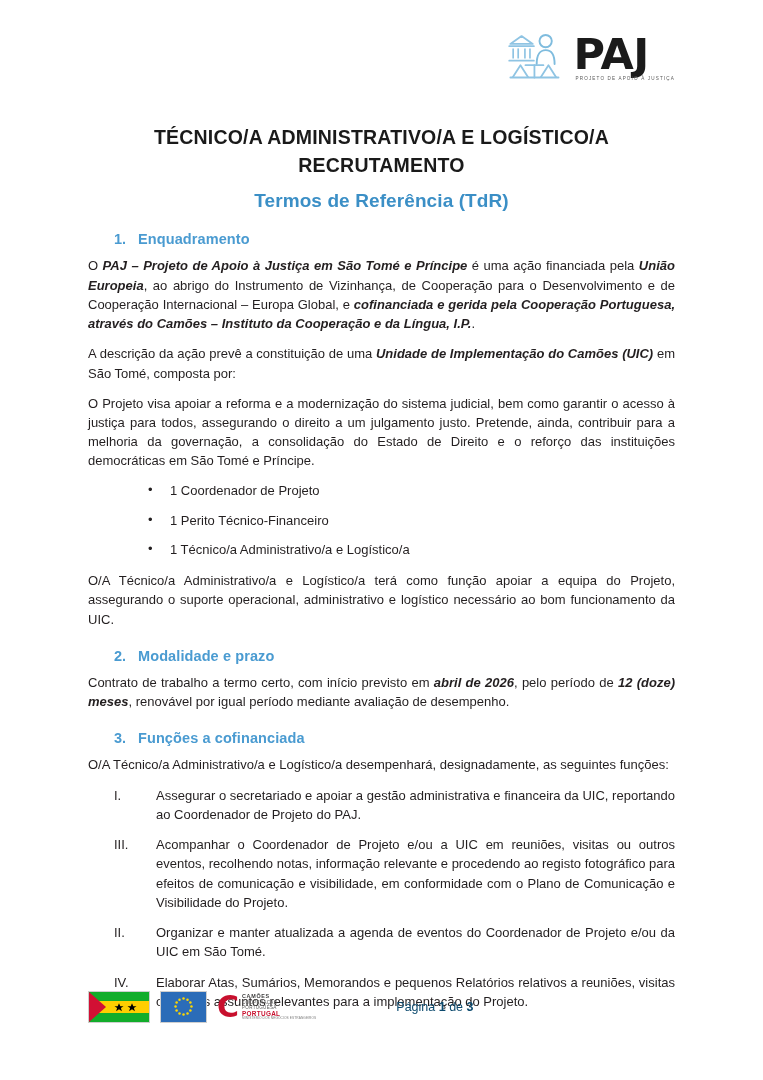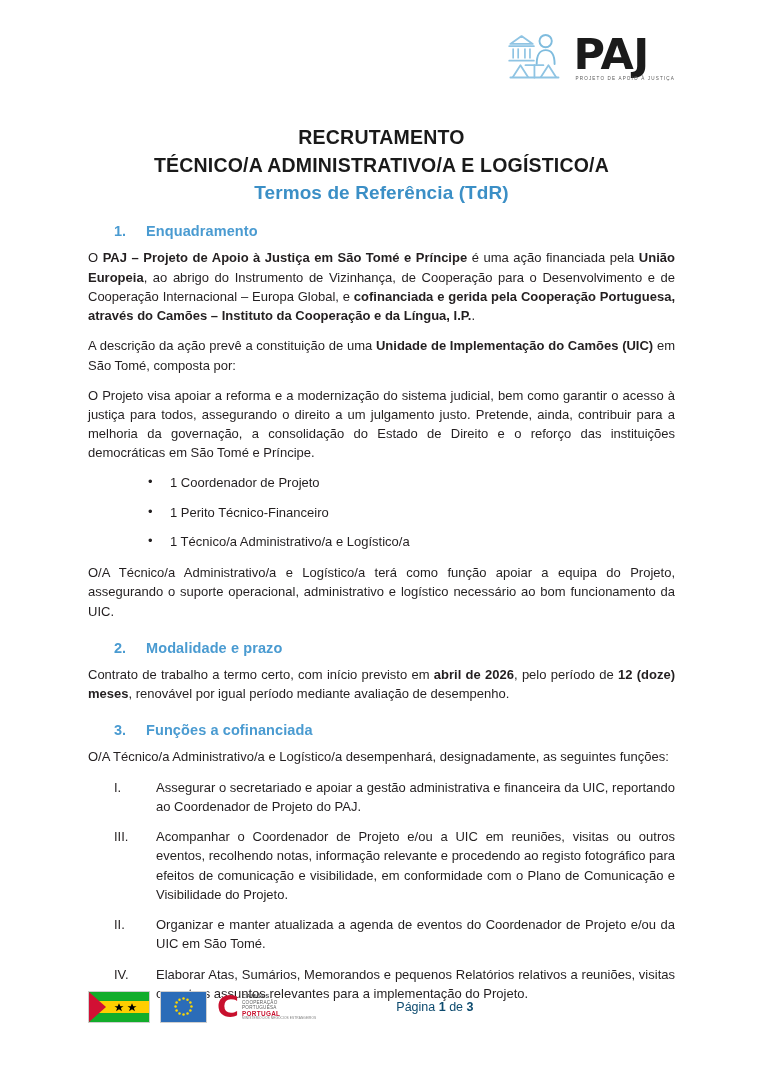--- a/index.html
+++ b/index.html
@@ -72,45 +72,45 @@
     font-size: 19.5px;
     font-weight: bold;
     letter-spacing: 0.2px;
     color: #1a1a1a;
     line-height: 1.42;
   }
   .title-sub {
     font-size: 19px;
     font-weight: bold;
     color: #3b8fc6;
-    margin-top: 3px;
+    margin-top: 11px;
     letter-spacing: 0.1px;
   }
 
   
   .section-head {
     display: flex;
     align-items: baseline;
     color: #4a9bd1;
     font-size: 14.5px;
     font-weight: bold;
     margin: 19px 0 9px 26px;
   }
   .section-num { width: 24px; flex: 0 0 24px; }
-  .section-title { letter-spacing: 0.1px; margin-left: 8px; }
+  .section-title { letter-spacing: 0.1px; }
 
   
   p.body {
     font-size: 13px;
     line-height: 1.48;
     text-align: justify;
     margin: 0 0 11px 0;
     color: #231f20;
   }
-  p.body b { font-weight: bold; }
+  p.body b { font-weight: bold; font-style: italic; }
 
   
   ul.bullets {
     list-style: none;
     margin: 4px 0 10px 0;
     padding: 0 0 0 60px;
   }
   ul.bullets li {
     font-size: 13px;
     line-height: 1.45;
@@ -217,22 +217,22 @@
         <path d="M60 92 L74 70 L88 92" fill="none" stroke="#8fc4e3" stroke-width="3.2" stroke-linejoin="round"></path>
       </svg>
       <div class="paj-word">
         <div class="paj-letters">PAJ</div>
         <div class="paj-tag">PROJETO DE APOIO À JUSTIÇA</div>
       </div>
     </div>
   </div>
 
   <div class="title-block">
+    <div class="title-main">TÉCNICO/A ADMINISTRATIVO/A E LOGÍSTICO/A</div>
     <div class="title-main">RECRUTAMENTO</div>
-    <div class="title-main">TÉCNICO/A ADMINISTRATIVO/A E LOGÍSTICO/A</div>
     <div class="title-sub">Termos de Referência (TdR)</div>
   </div>
 
   <div class="section-head">
     <span class="section-num">1.</span>
     <span class="section-title">Enquadramento</span>
   </div>
 
   <p class="body"><span>O </span><b>PAJ – Projeto de Apoio à Justiça em São Tomé e Príncipe</b><span> é uma ação financiada pela </span><b>União Europeia</b><span>, ao abrigo do Instrumento de Vizinhança, de Cooperação para o Desenvolvimento e de Cooperação Internacional – Europa Global, e </span><b>cofinanciada e gerida pela Cooperação Portuguesa, através do Camões – Instituto da Cooperação e da Língua, I.P.</b><span>.</span></p>
 

